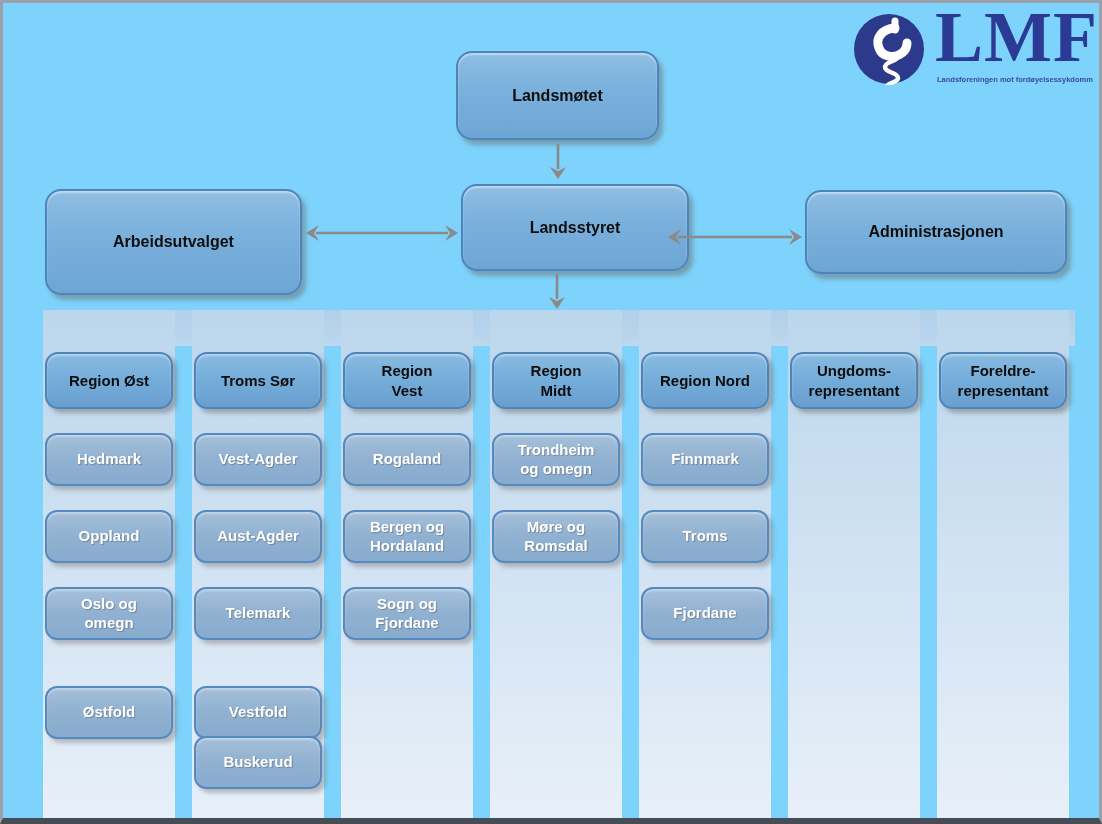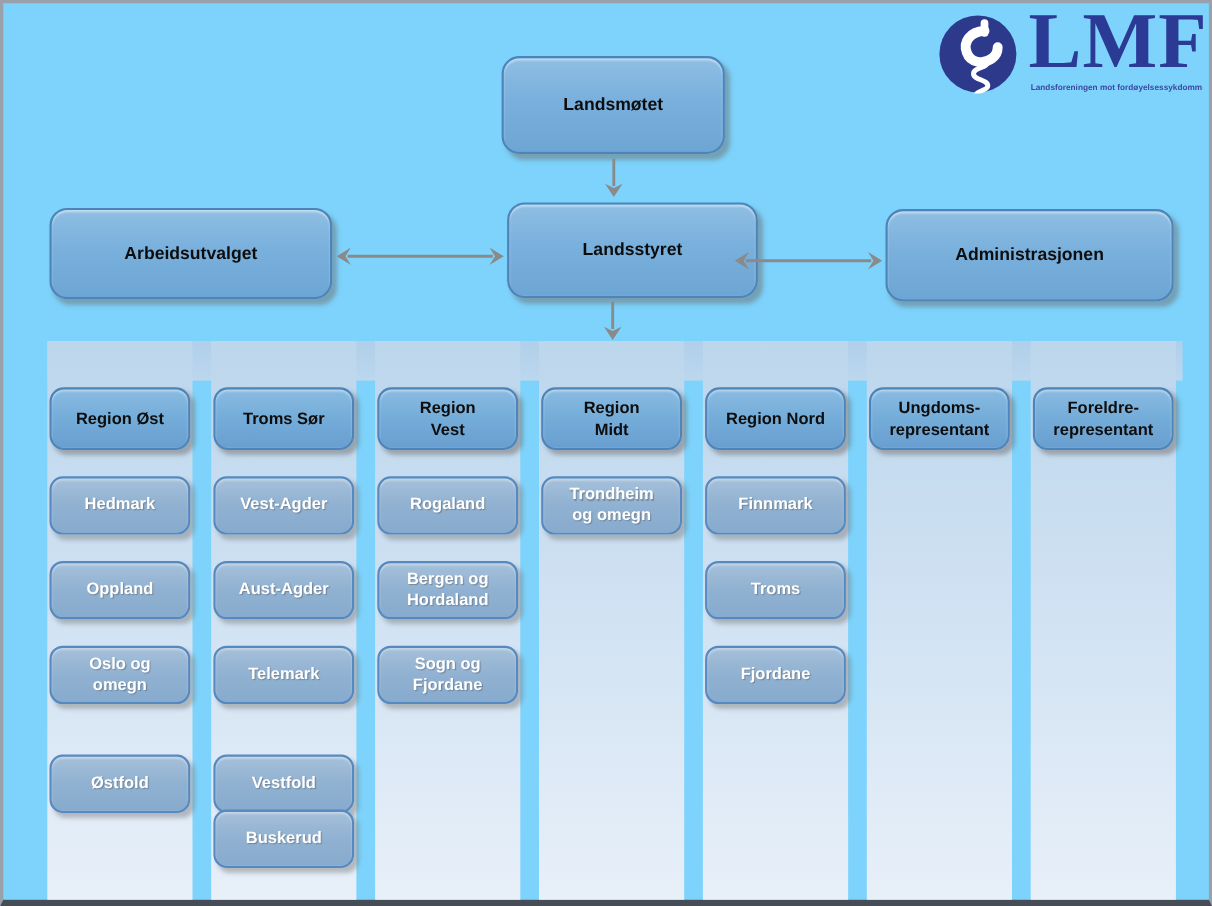--- a/index.html
+++ b/index.html
@@ -43,21 +43,21 @@
   .sb{
     background:linear-gradient(180deg,#a5c0da 0%,#90b1d1 50%,#87abce 100%);
     border:2px solid #5589bf;border-radius:12px;
     box-shadow:4px 4px 4px rgba(120,120,120,.45), inset 0 2px 2px rgba(255,255,255,.35);
     font-size:15px;font-weight:bold;color:#ffffff;line-height:1.25;
     text-shadow:1px 1px 1px rgba(70,70,70,.4);
     width:128px;height:53px;
   }
   #landsmotet{left:453px;top:48px;width:203px;height:89px;}
   #landsstyret{left:458px;top:181px;width:228px;height:87px;}
-  #arbeidsutvalget{left:42px;top:186px;width:257px;height:83px;}
+  #arbeidsutvalget{left:42px;top:186px;width:257px;height:106px;}
   #administrasjonen{left:802px;top:187px;width:262px;height:84px;}
   
   .band{
     position:absolute;left:40px;top:307px;width:1032px;height:36px;
     background:linear-gradient(180deg,#b0cfe9 0%,#bcd7ee 100%);
   }
   .strip{
     position:absolute;top:307px;width:132px;height:511px;
     background:linear-gradient(180deg,#bcd6ec 0%,#cfe1f2 45%,#e8f0f9 100%);
   }
@@ -143,18 +143,20 @@
   <div class="sb c1 r4">Buskerud</div>
 
   <div class="sb c2 r0">Rogaland</div>
   <div class="sb c2 r1">Bergen og
 Hordaland</div>
   <div class="sb c2 r2">Sogn og
 Fjordane</div>
 
   <div class="sb c3 r0">Trondheim
 og omegn</div>
+  <div class="sb c3 r1">Møre og
+Romsdal</div>
 
   <div class="sb c4 r0">Finnmark</div>
   <div class="sb c4 r1">Troms</div>
   <div class="sb c4 r2">Fjordane</div>
 
 </div>
 
 </body></html>

